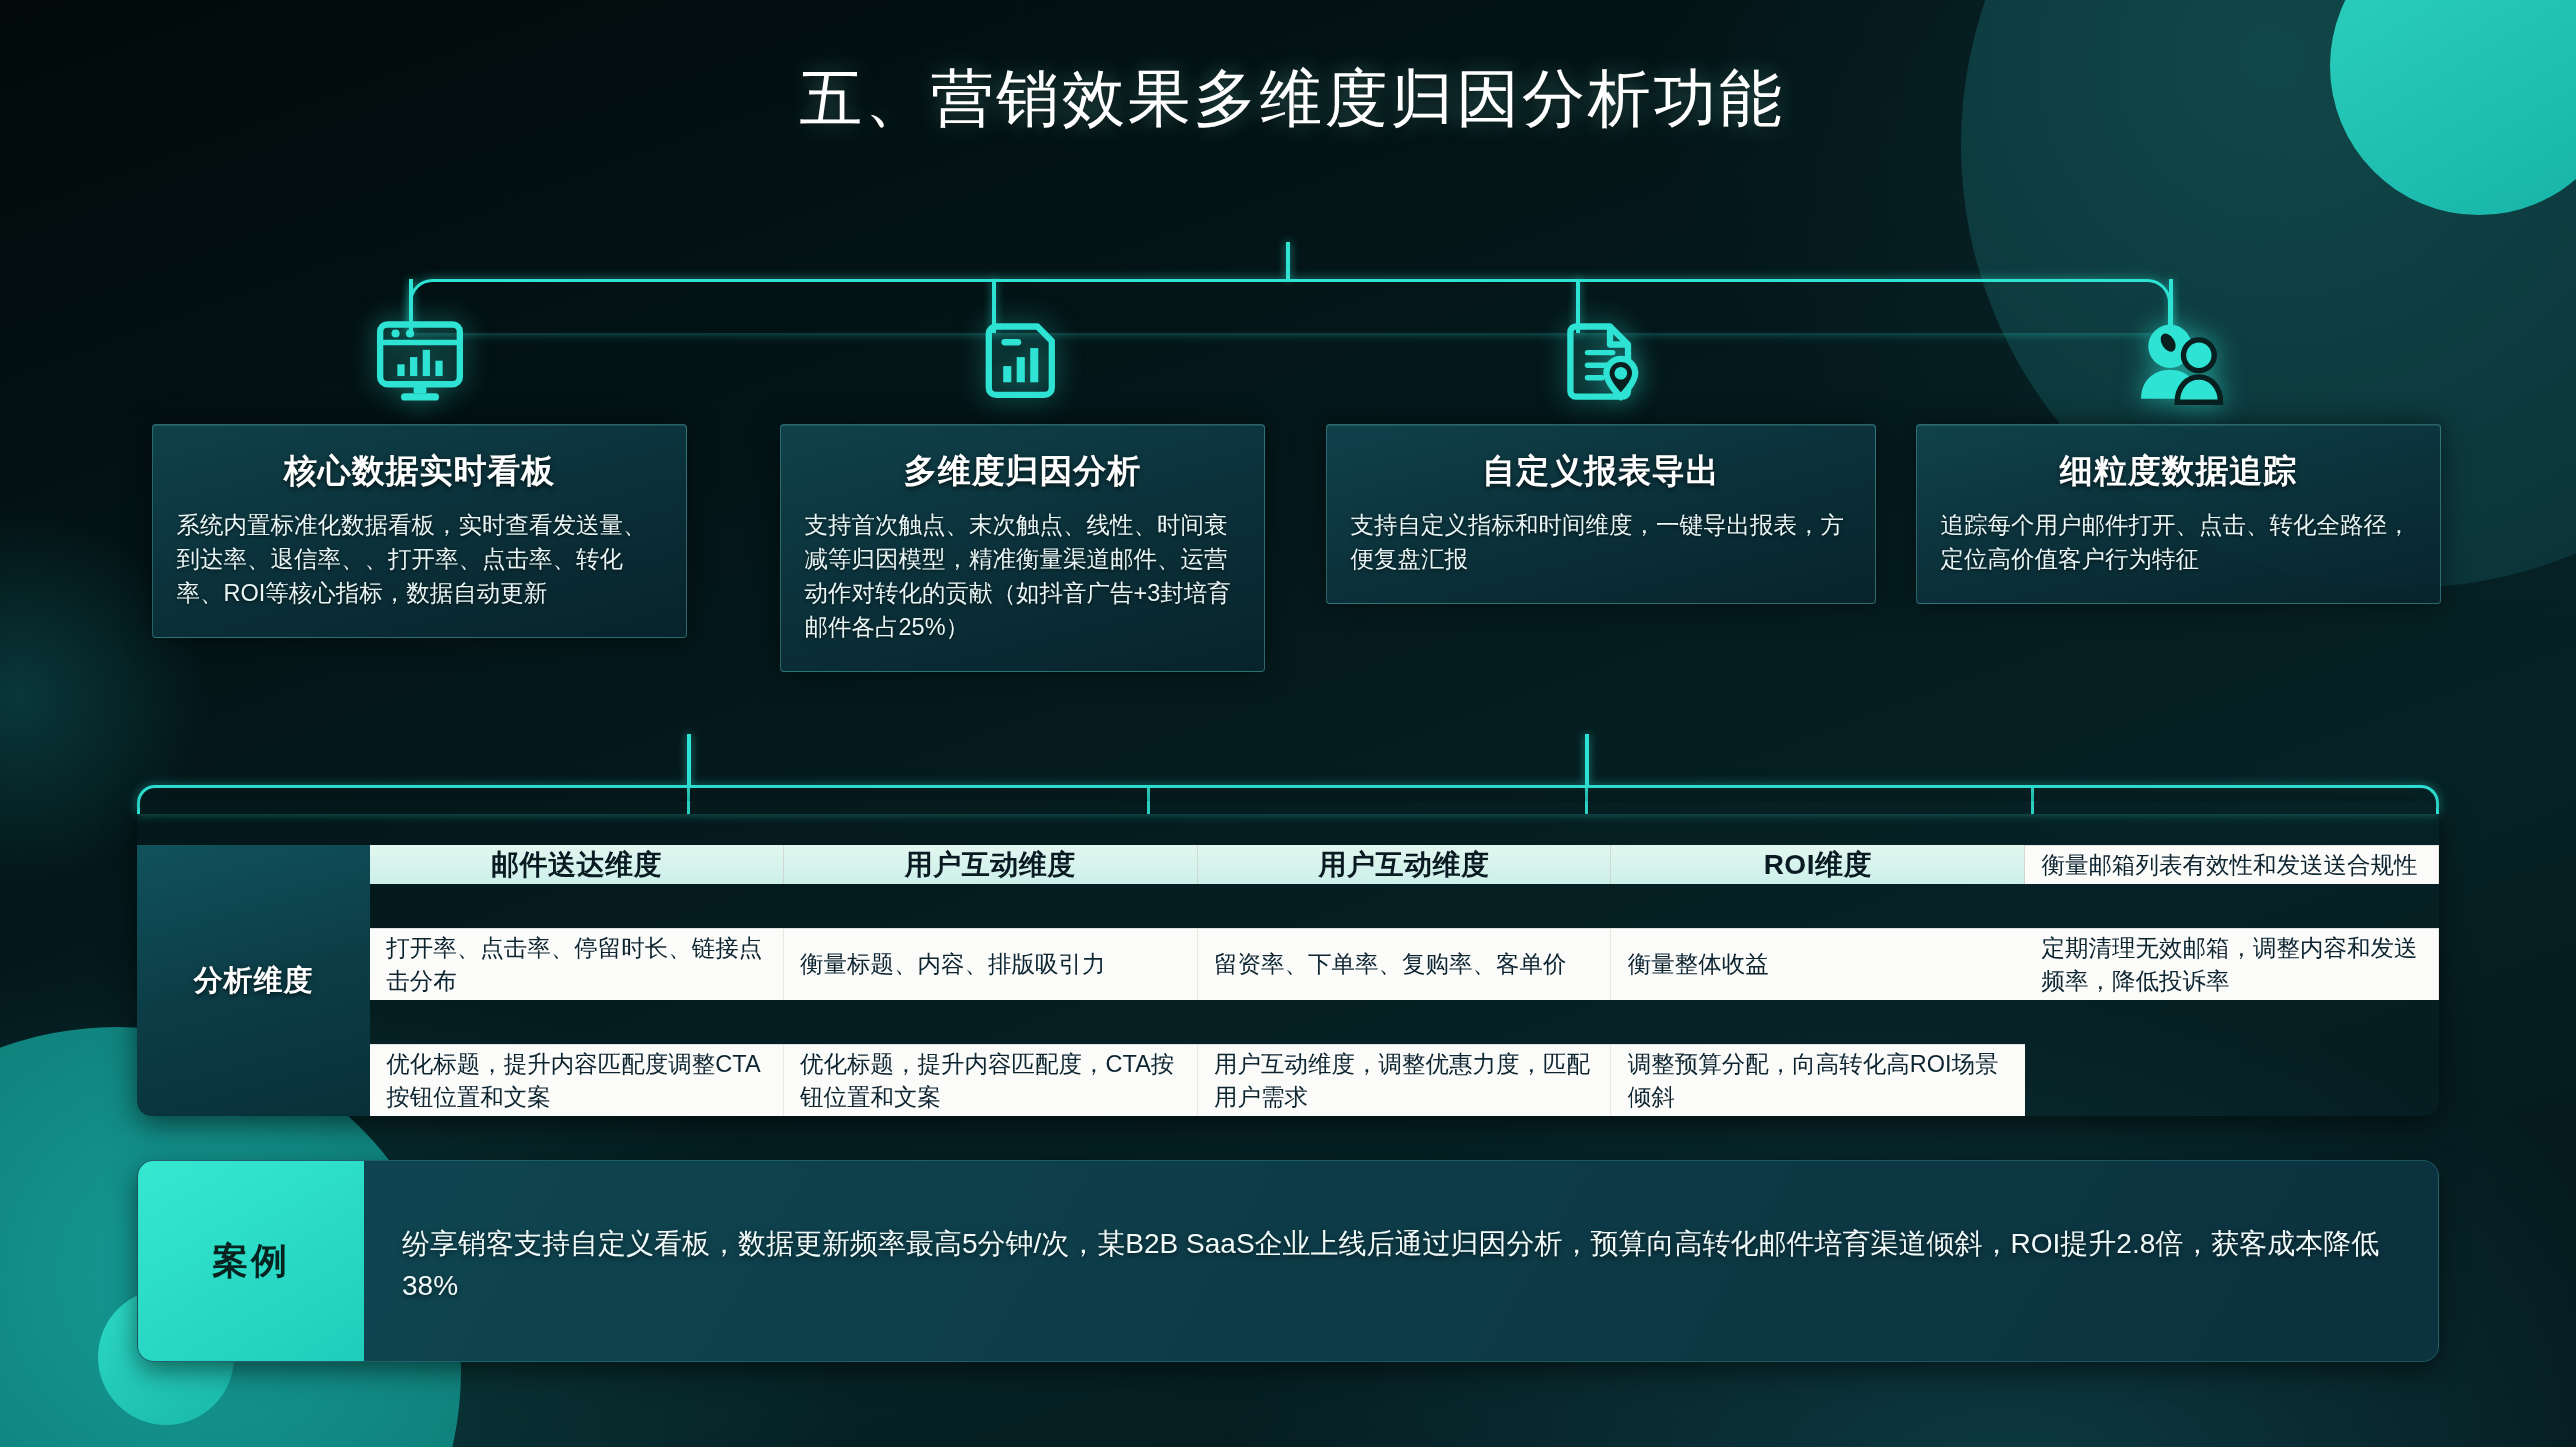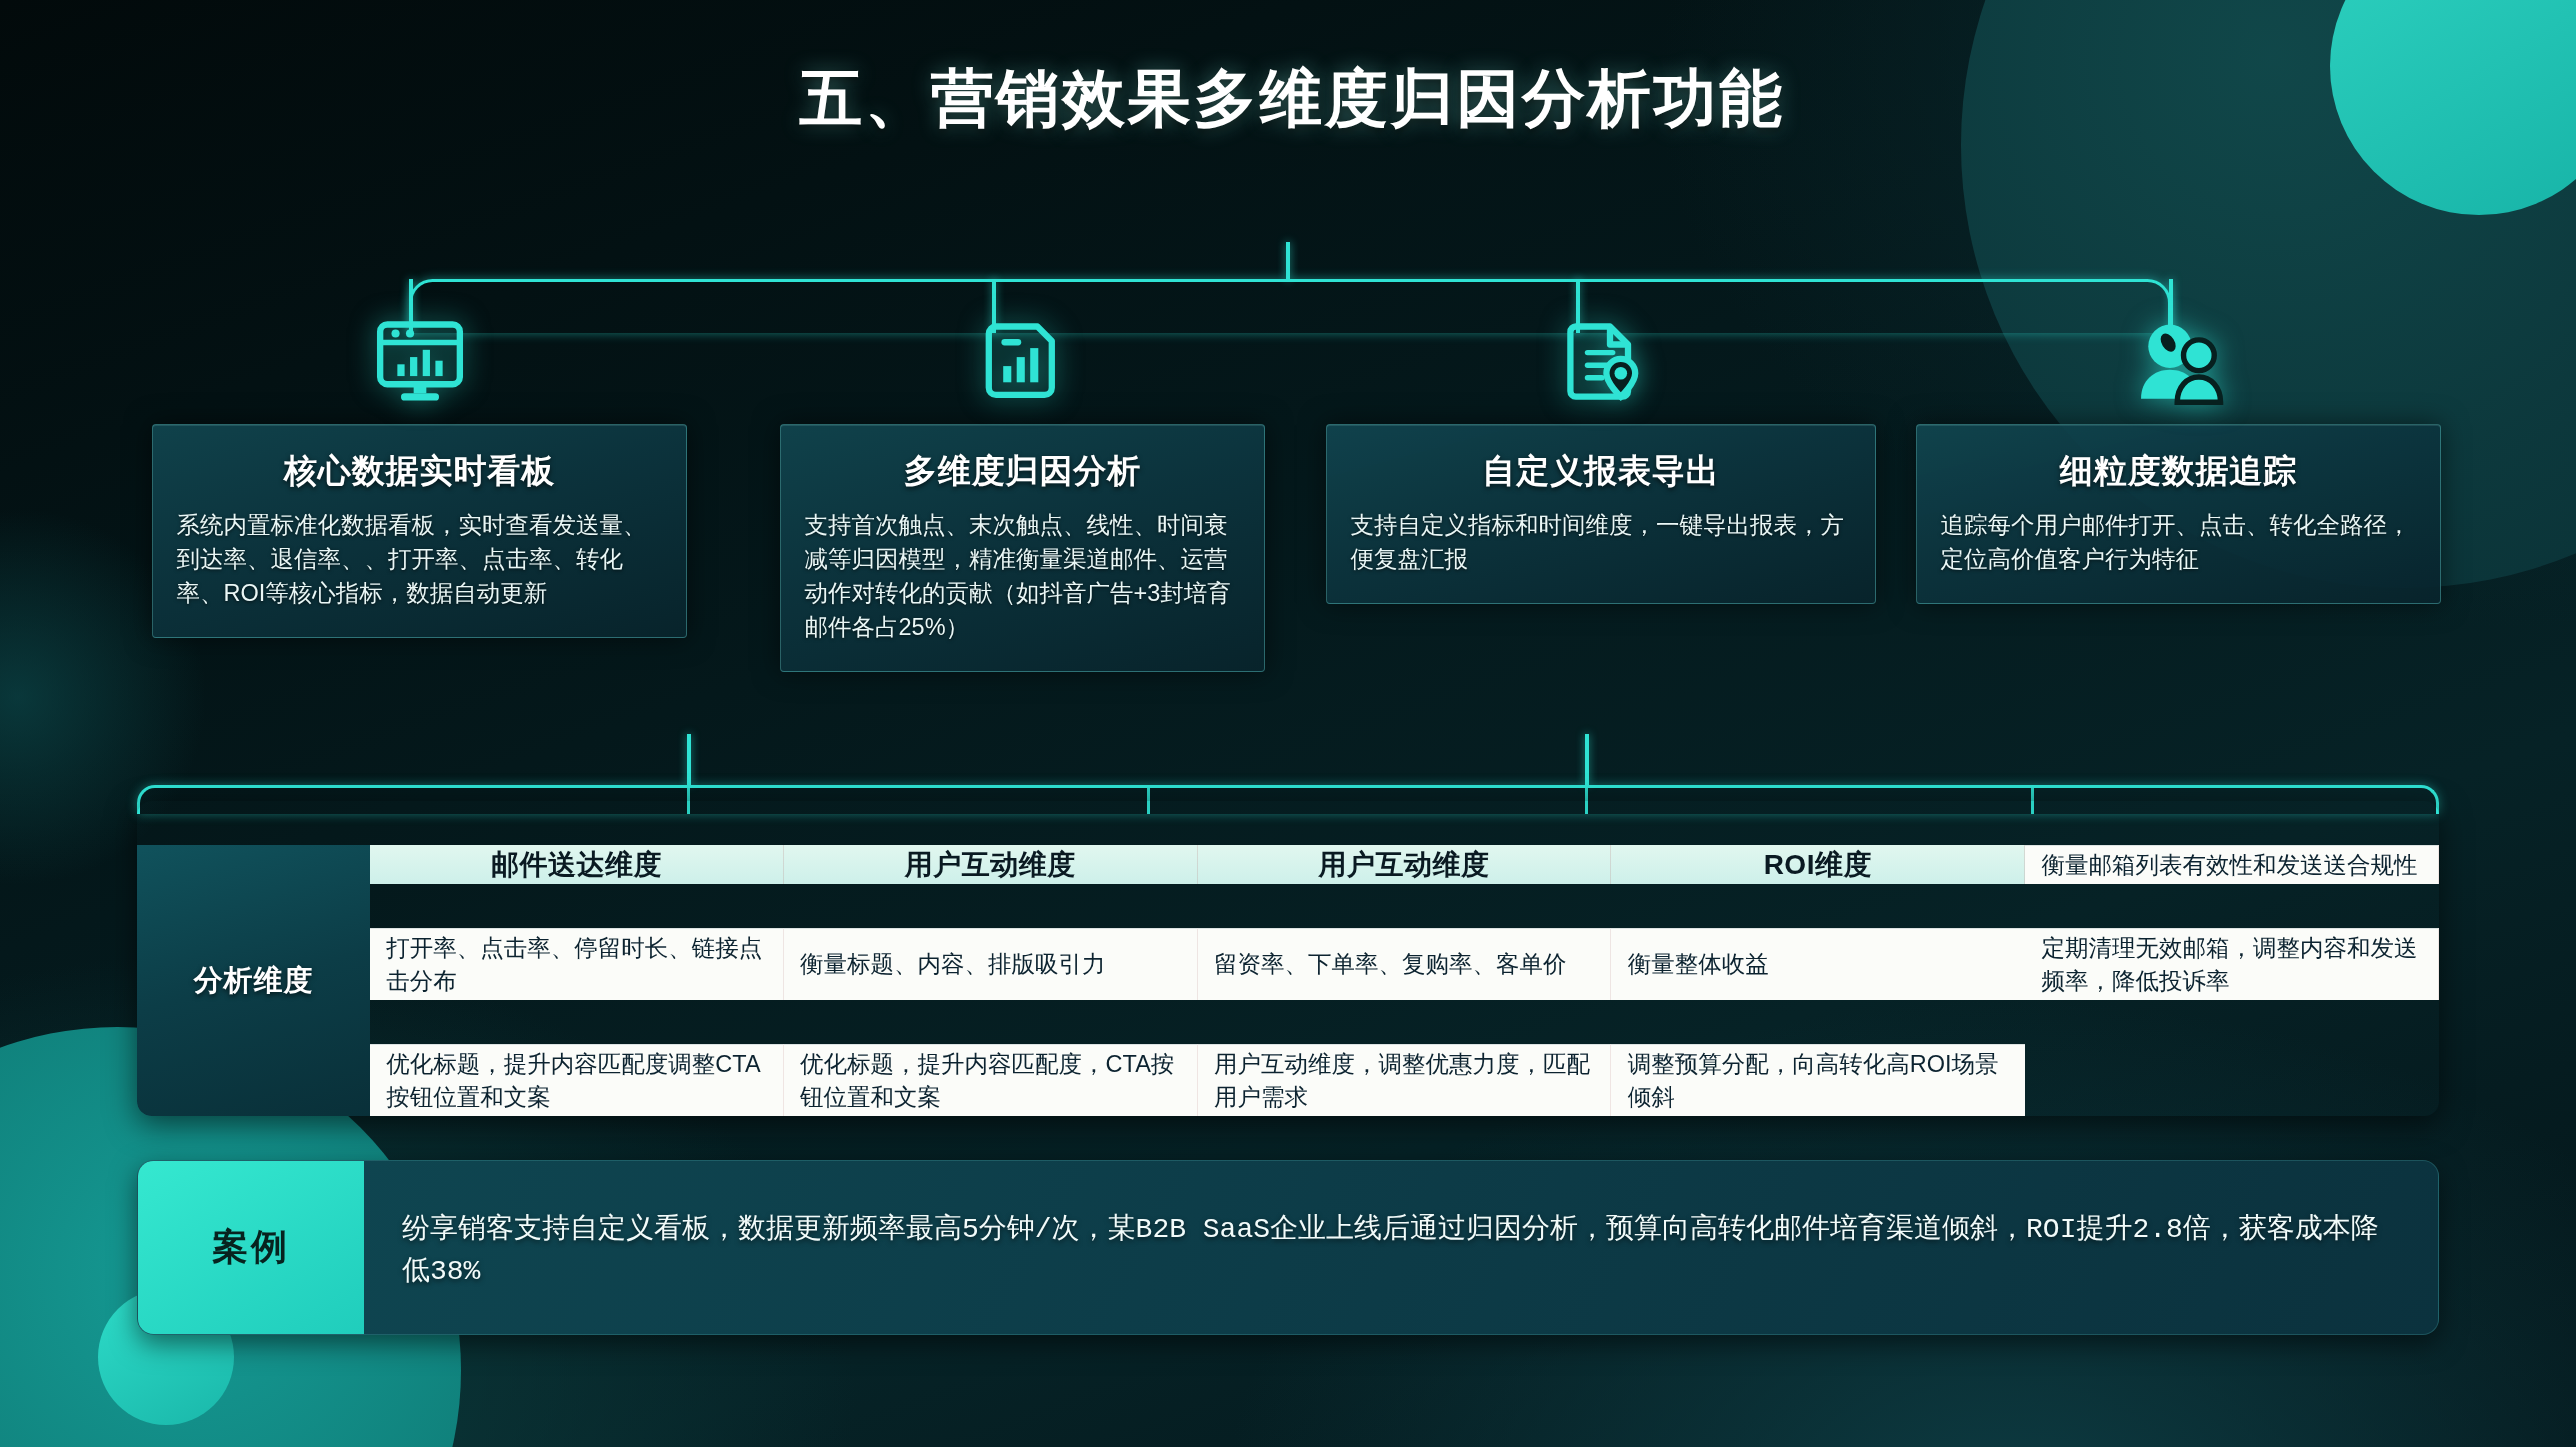--- a/index.html
+++ b/index.html
@@ -32,21 +32,21 @@
   .c-faint-ml { width:380px; height:380px; left:-172px; top:507px;
     background:radial-gradient(circle,#0d4f52 0%, rgba(13,79,82,0) 70%); opacity:.6; }
 
   
   #page { position:absolute; inset:0; z-index:2; }
 
   
   .title{
     position:absolute; left:8px; right:0; top:56px;
     text-align:center;
-    font-size:63px; font-weight:bold; color:#ffffff;
+    font-size:63px; font-weight:normal; color:#ffffff;
     letter-spacing:2.7px;
     text-shadow:0 0 20px rgba(140,255,240,.35), 0 2.7px 7.2px rgba(0,0,0,.85);
   }
 
   
   .conn { position:absolute; background:#2fe3d4; box-shadow:0 0 9px rgba(47,227,212,.65); }
   .conn-stub-top { left:1286px; top:242px; width:3.6px; height:38px; }
   .bracket-top {
     position:absolute; left:409px; top:279px; width:1762px; height:54px;
     border-top:3.6px solid #2fe3d4;
@@ -130,26 +130,25 @@
     display:flex; align-items:center;
     padding:9px 16.3px;
     color:#0c2330; font-size:23.5px; line-height:1.38;
     border-right:0.9px solid rgba(190,140,140,.2);
     border-top:0.9px solid rgba(140,160,170,.28);
   }
   .tb-body.lastcol { border-right:none; }
 
   
   #case-box{
-    position:absolute; left:137px; top:1160px; width:2302px; height:175px;
+    position:absolute; left:137px; top:1160px; width:2302px; height:202px;
     border-radius:16.3px; overflow:hidden; display:flex;
     background:linear-gradient(120deg,#0f4752 0%, #0d3d49 45%, #0b323e 100%);
     box-shadow:0 9px 27px rgba(0,0,0,.5);
     border:0.9px solid rgba(90,200,195,.22);
-    font-family:Liberation Mono, monospace;
   }
   .case-label{
     width:226px; flex:none;
     background:linear-gradient(150deg,#35e8d0 0%, #20cdbc 100%);
     display:flex; align-items:center; justify-content:center;
     border-radius:12.7px 0 0 12.7px;
   }
   .case-label span{
     color:#07231f; font-size:36px; font-weight:bold; letter-spacing:2.7px;
   }

